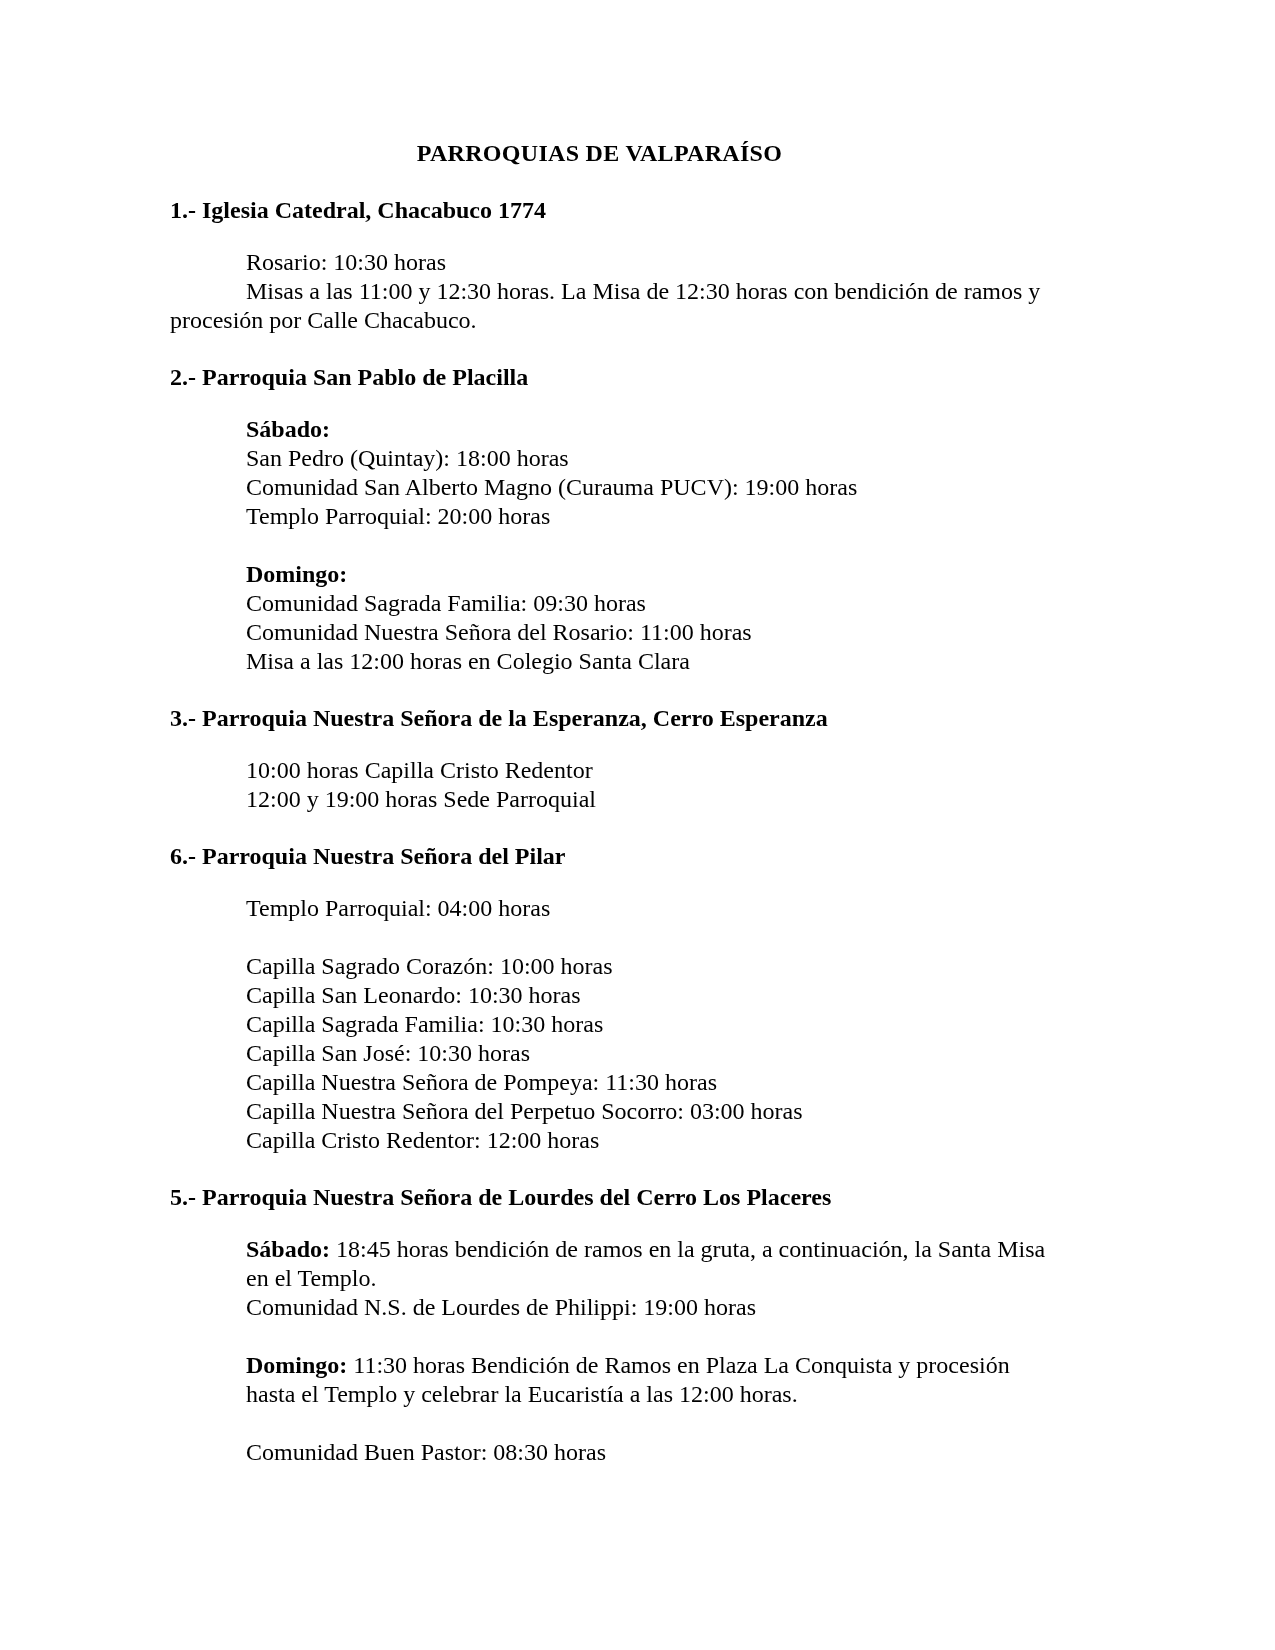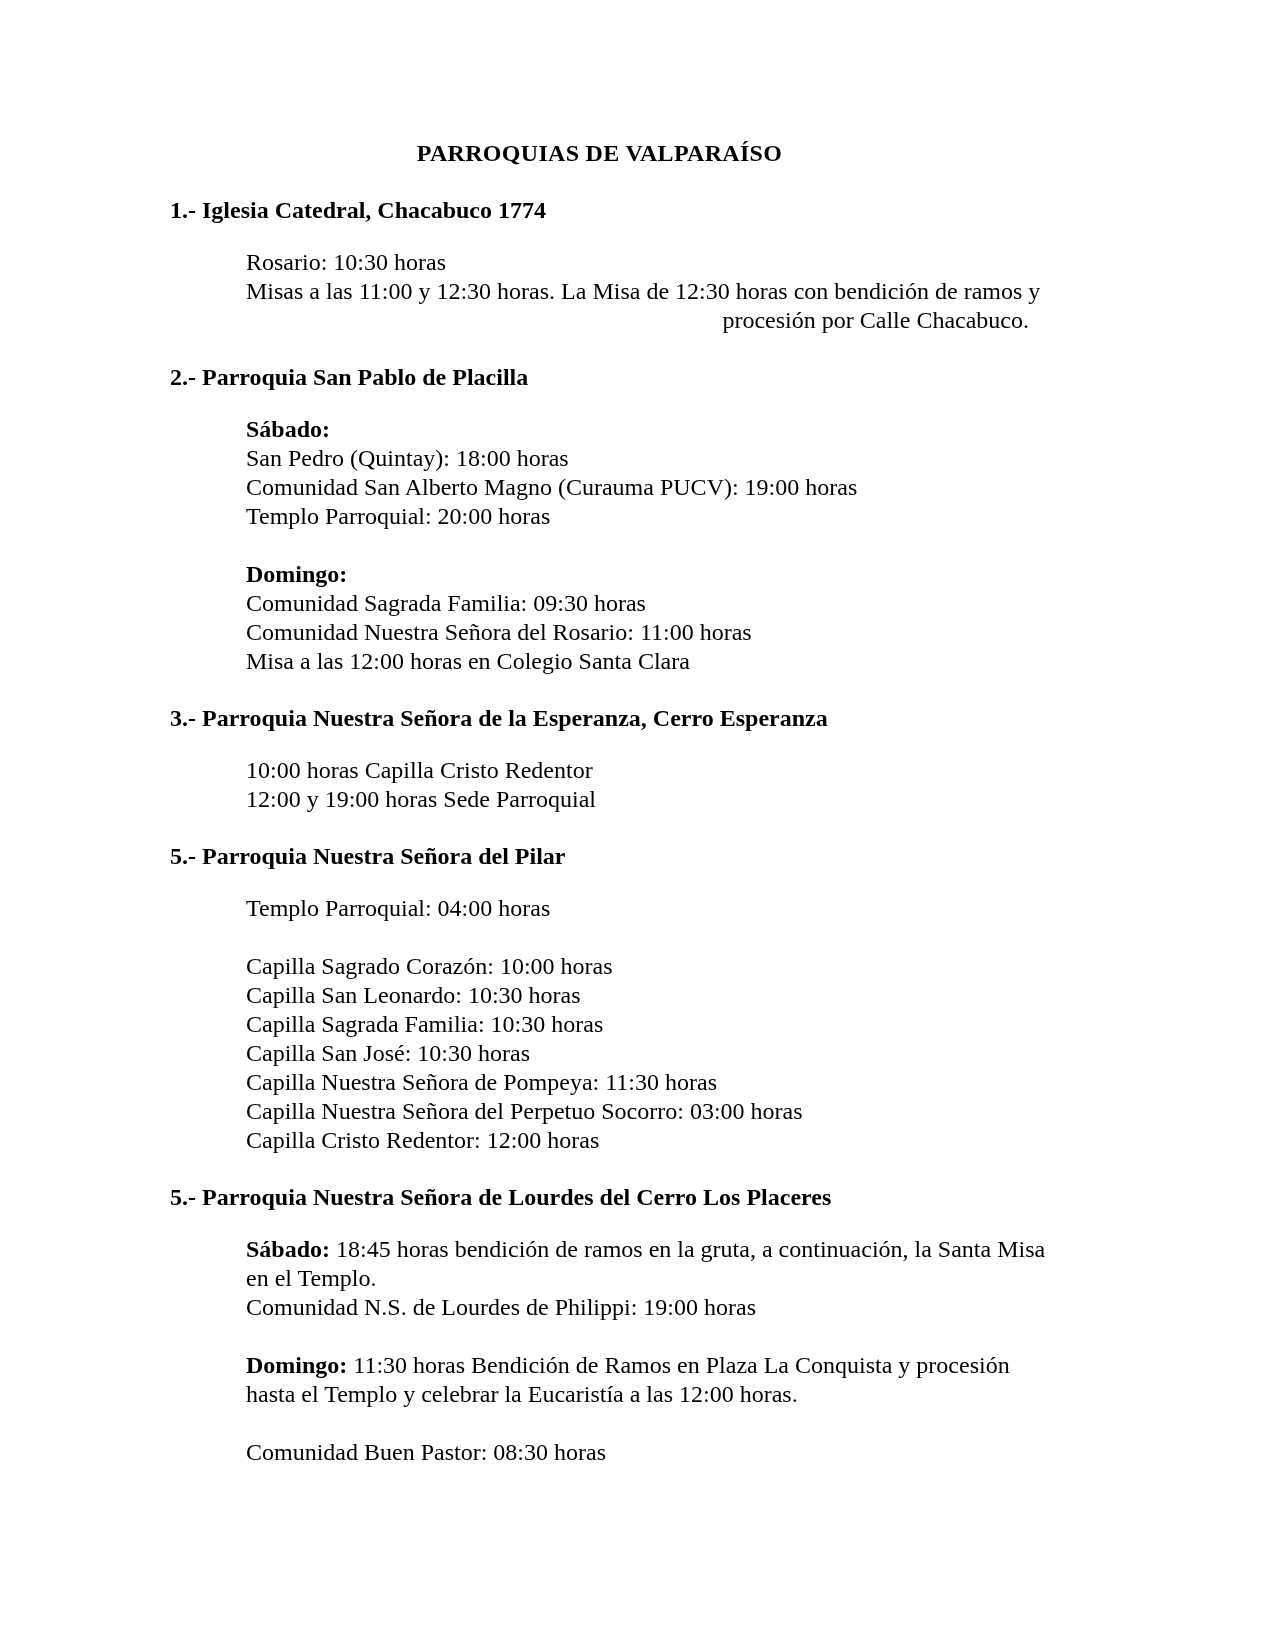--- a/index.html
+++ b/index.html
@@ -35,21 +35,21 @@
   .body-block {
     margin-left: 76px;
   }
   .body-block + .body-block {
     margin-top: 29px;
   }
   .line {
     white-space: nowrap;
   }
   .line-centered {
-    text-align: right;
+    text-align: left;
     white-space: nowrap;
   }
   .bold {
     font-weight: bold;
   }
 </style>
 </head>
 <body>
 
 <div class="page">
@@ -84,21 +84,21 @@
 
     <section>
       <div class="section-heading">3.- Parroquia Nuestra Señora de la Esperanza, Cerro Esperanza</div>
       <div class="body-block">
         <div class="line">10:00 horas Capilla Cristo Redentor</div>
         <div class="line">12:00 y 19:00 horas Sede Parroquial</div>
       </div>
     </section>
 
     <section>
-      <div class="section-heading">5.- Parroquia Nuestra Señora del Pilar</div>
+      <div class="section-heading">6.- Parroquia Nuestra Señora del Pilar</div>
       <div class="body-block">
         <div class="line">Templo Parroquial: 04:00 horas</div>
       </div>
       <div class="body-block">
         <div class="line">Capilla Sagrado Corazón: 10:00 horas</div>
         <div class="line">Capilla San Leonardo: 10:30 horas</div>
         <div class="line">Capilla Sagrada Familia: 10:30 horas</div>
         <div class="line">Capilla San José: 10:30 horas</div>
         <div class="line">Capilla Nuestra Señora de Pompeya: 11:30 horas</div>
         <div class="line">Capilla Nuestra Señora del Perpetuo Socorro: 03:00 horas</div>

